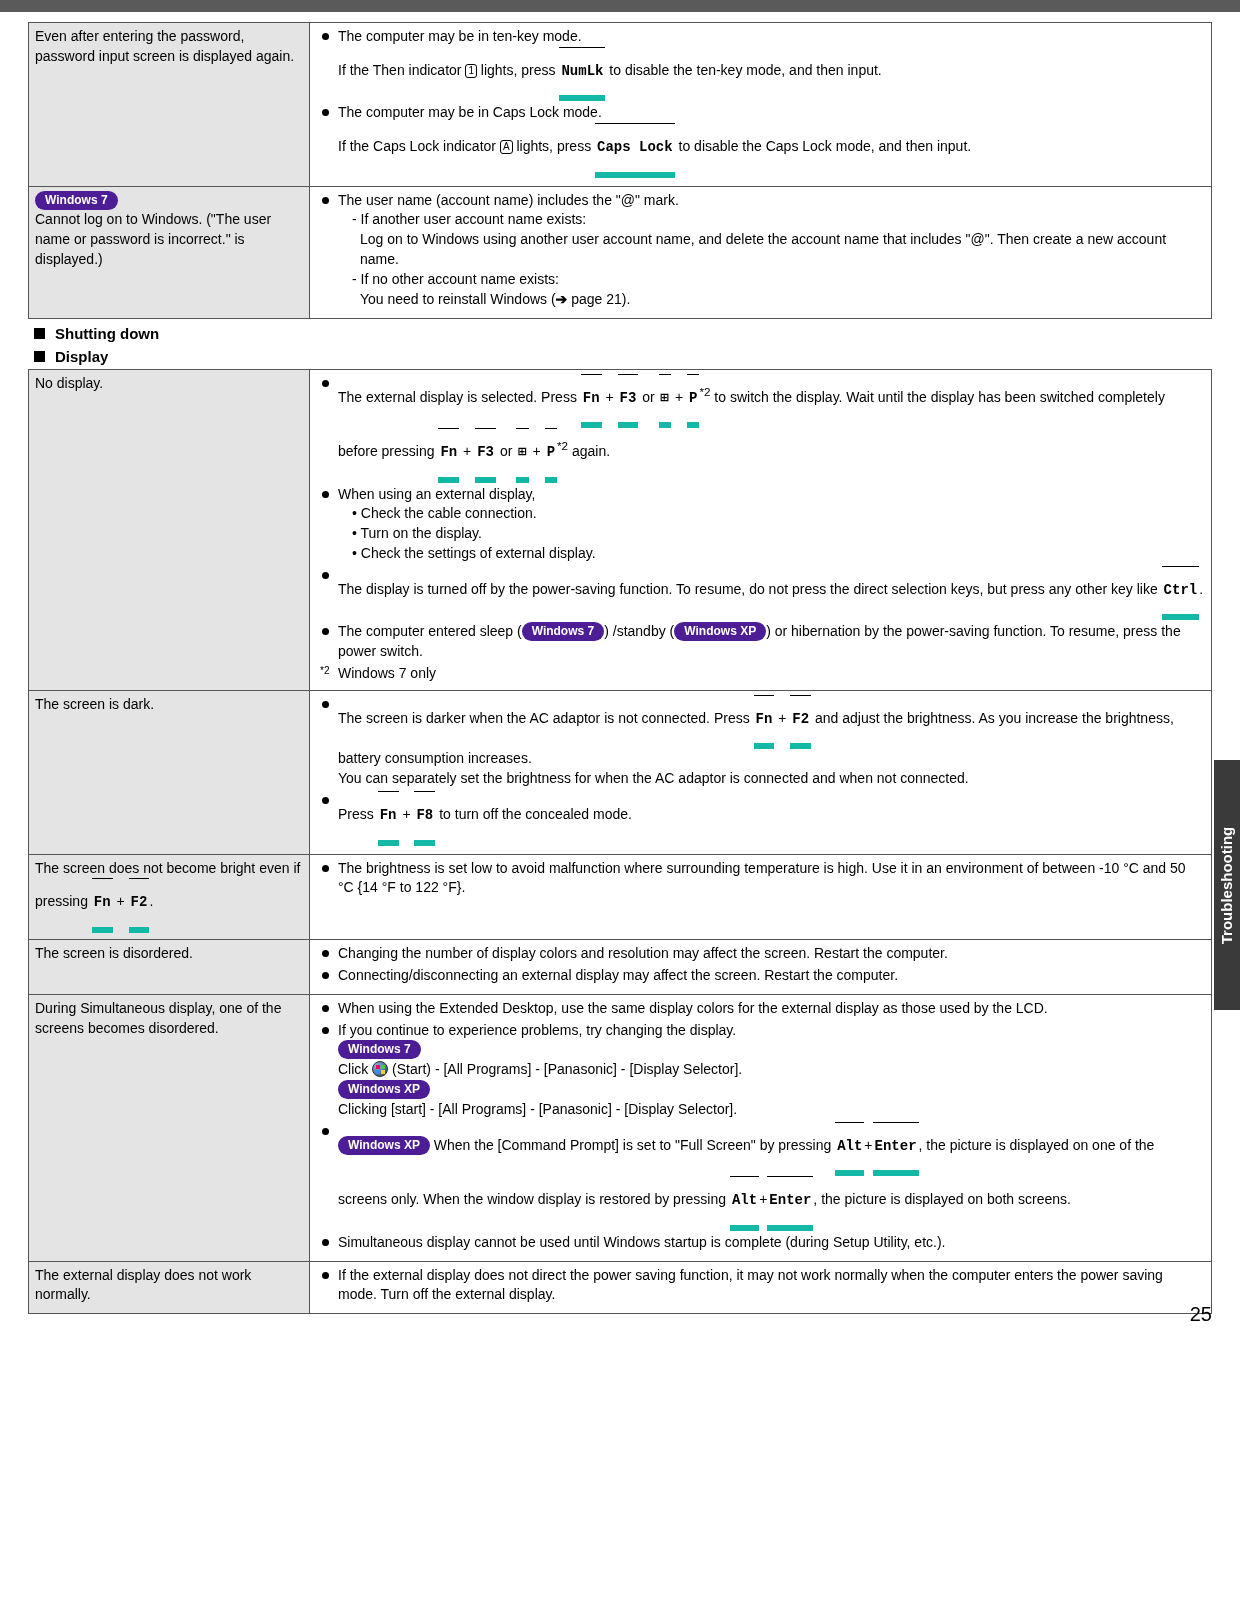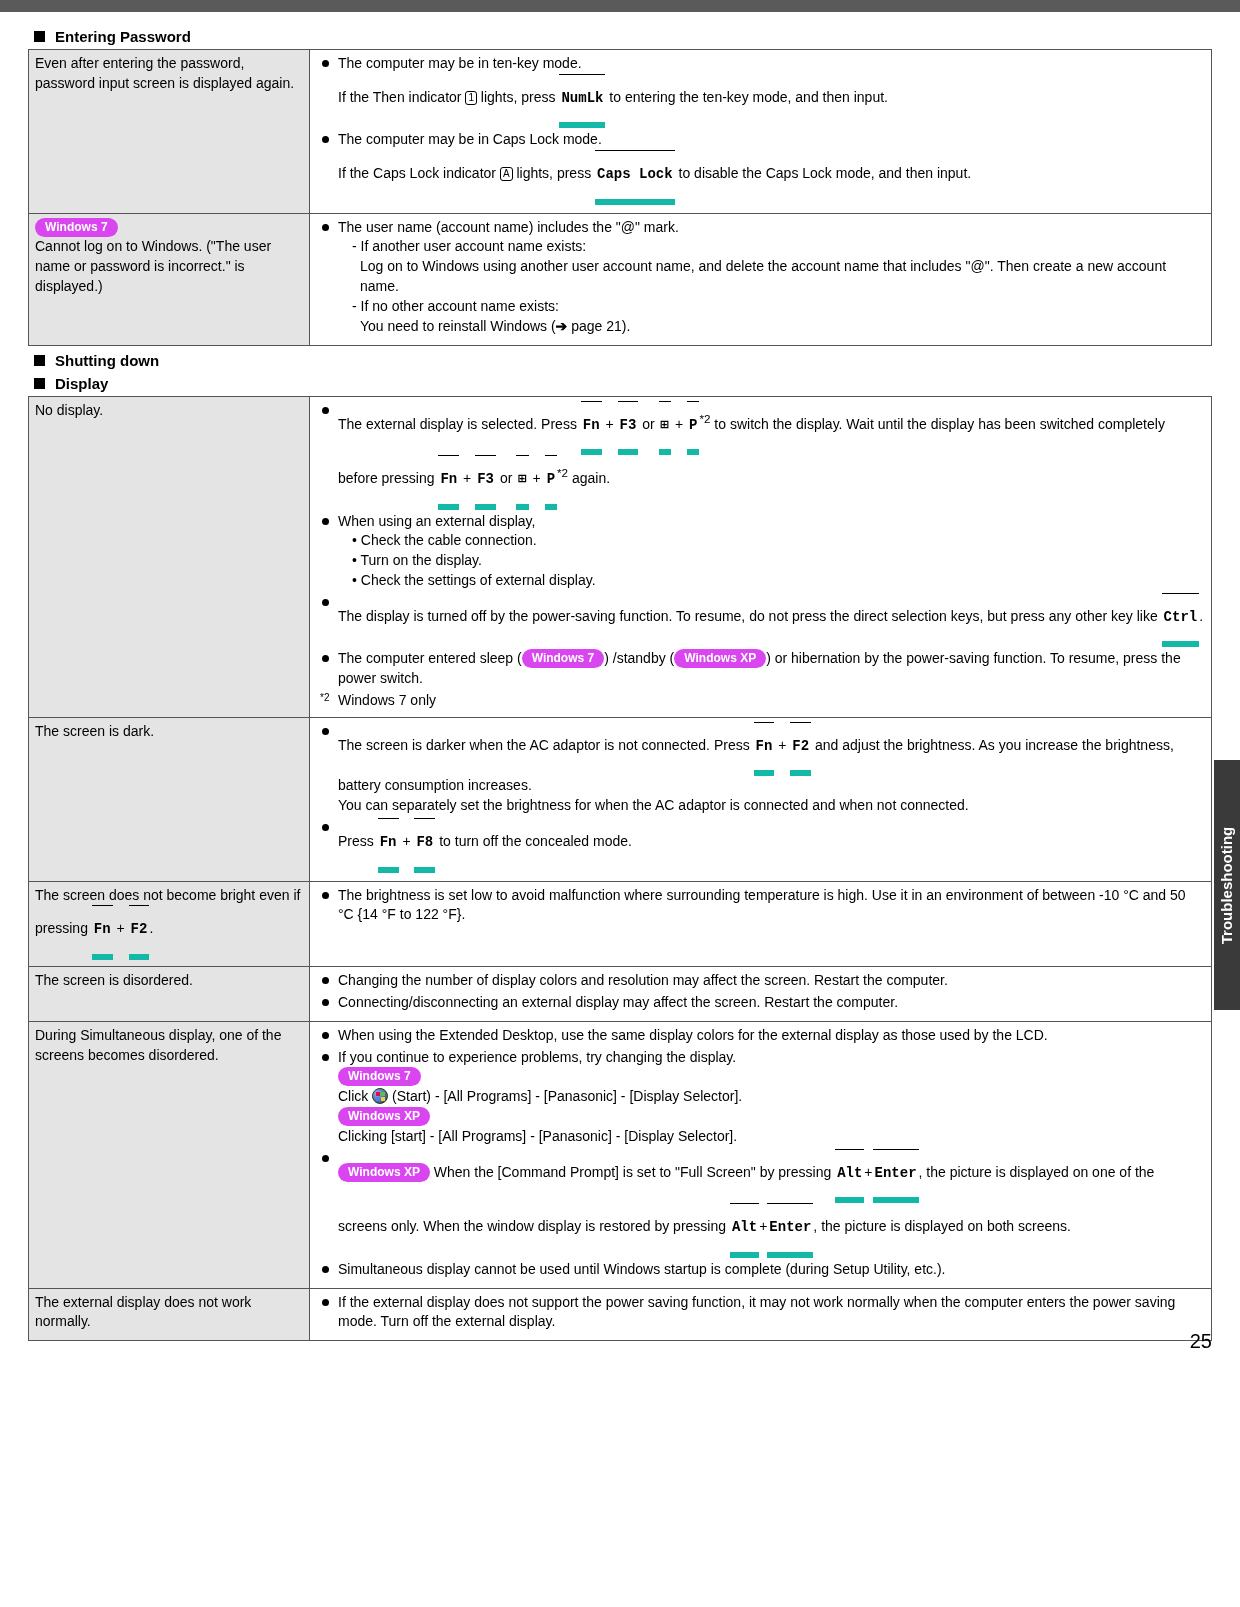--- a/index.html
+++ b/index.html
@@ -81,21 +81,21 @@
     border: 1px solid #000;
     border-radius: 3px;
     font-size: 10px;
     padding: 0 2px;
     line-height: 1.2;
     vertical-align: 1px;
     font-family: Arial, sans-serif;
   }
   .pill {
     display: inline-block;
-    background: #d946ef;
+    background: #4c1d95;
     color: #fff;
     font-weight: bold;
     font-size: 12px;
     padding: 1px 10px;
     border-radius: 10px;
     vertical-align: 1px;
   }
   .startorb {
     display: inline-block;
     width: 16px; height: 16px;
@@ -149,35 +149,31 @@
     font-size: 20px;
   }
 </style>
 </head>
 <body>
 
 <div class="topbar"></div>
 
 <div class="content">
 
-  <div class="section-heading">
-    <span class="square"></span>
-    <span>Entering Password</span>
-  </div>
   <table class="trbl">
     <tbody>
         <tr>
       <td class="left">
         <span>Even after entering the password, password input screen is displayed again.</span>
       </td>
       <td class="right">
         <ul class="bul">
           <li>
             <span>The computer may be in ten-key mode.</span><br>
-            <span>If the Then indicator </span><span class="kglyph">1</span><span> lights, press </span><span class="keycap">NumLk</span><span> to entering the ten-key mode, and then input.</span>
+            <span>If the Then indicator </span><span class="kglyph">1</span><span> lights, press </span><span class="keycap">NumLk</span><span> to disable the ten-key mode, and then input.</span>
           </li>
           <li>
             <span>The computer may be in Caps Lock mode.</span><br>
             <span>If the Caps Lock indicator </span><span class="kglyph">A</span><span> lights, press </span><span class="keycap">Caps Lock</span><span> to disable the Caps Lock mode, and then input.</span>
           </li>
         </ul>
       </td>
     </tr>
     <tr>
       <td class="left">
@@ -313,21 +309,21 @@
         </ul>
       </td>
     </tr>
 
     <tr>
       <td class="left">
         <span>The external display does not work normally.</span>
       </td>
       <td class="right">
         <ul class="bul">
-          <li>If the external display does not support the power saving function, it may not work normally when the computer enters the power saving mode. Turn off the external display.</li>
+          <li>If the external display does not direct the power saving function, it may not work normally when the computer enters the power saving mode. Turn off the external display.</li>
         </ul>
       </td>
     </tr>
   </tbody>
     </table>
 
 </div>
 
 <div class="sidetab">
   <span>Troubleshooting</span>

